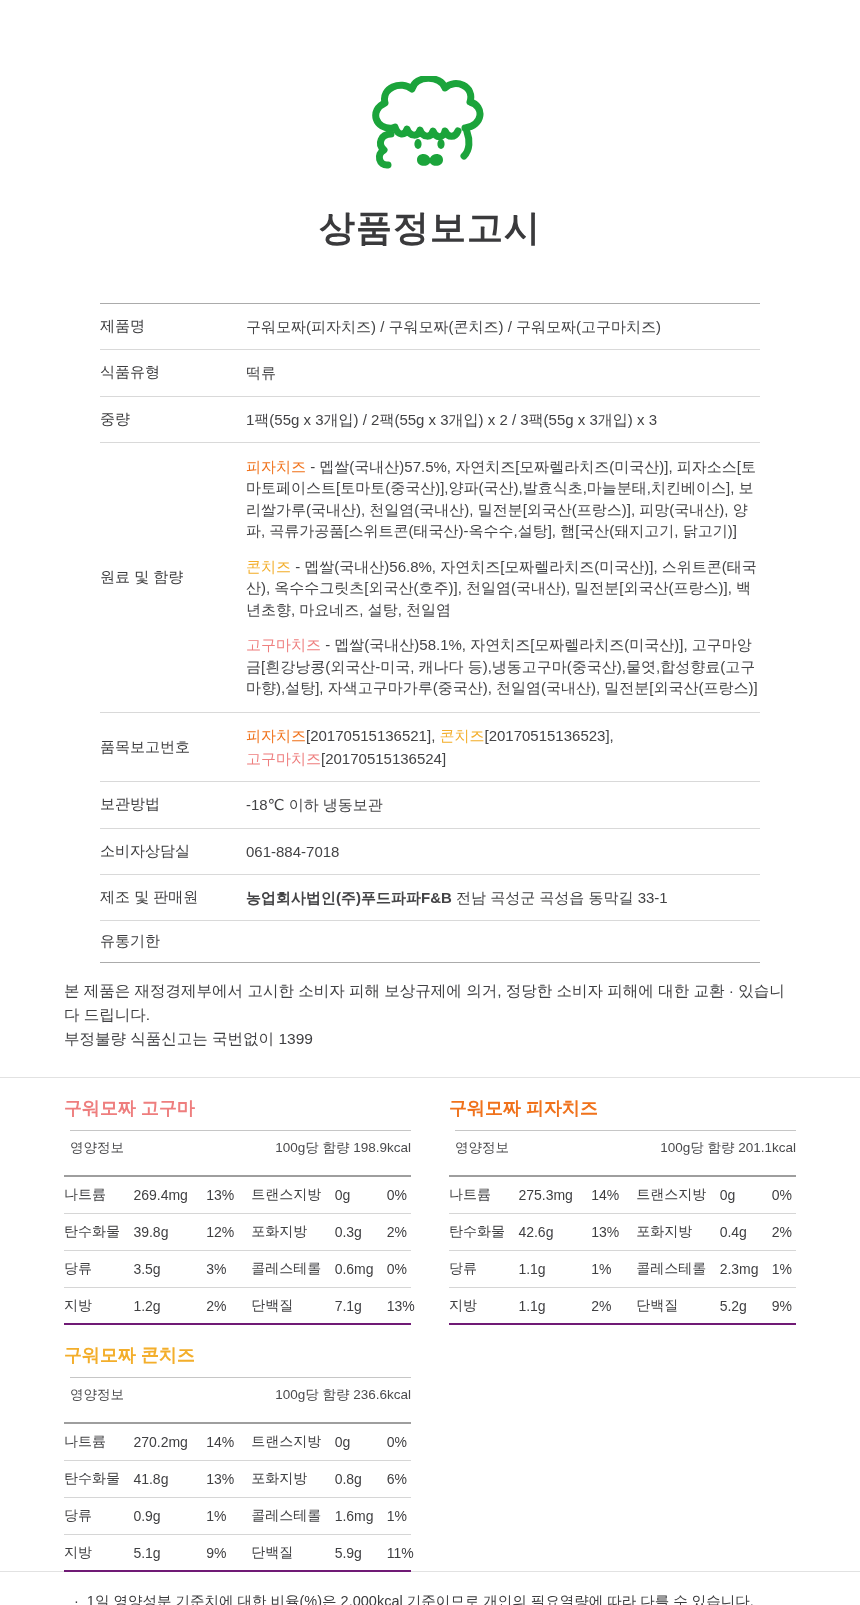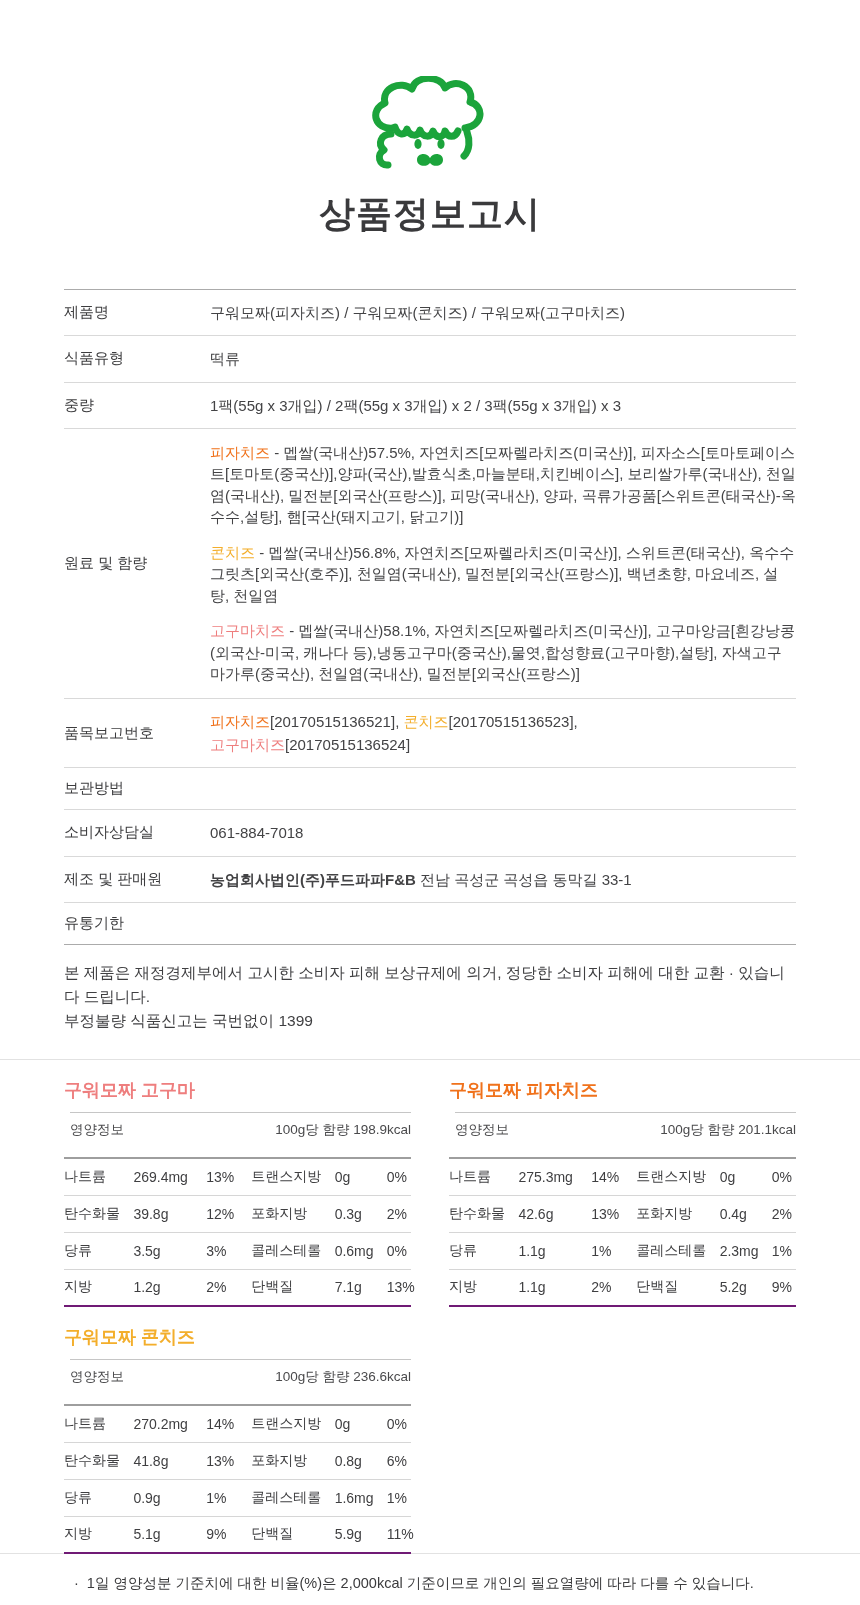--- a/index.html
+++ b/index.html
@@ -8,29 +8,29 @@
     width: 860px;
     font-family: "Liberation Sans", "DejaVu Sans", sans-serif;
     color:#3f3f41;
   }
   .page { width:860px; min-height:1605px; background:#fff; overflow:hidden; }
 
   
   .hdr { text-align:center; padding-top:76px; }
   .hdr svg { display:block; margin:0 auto; }
   .page-title {
-    margin-top:2px;
+    margin-top:16px;
     font-size:36px;
     font-weight:bold;
     color:#3a3a3c;
     letter-spacing:1px;
   }
 
   
-  .info-wrap { padding:0 64px; margin-top:50px; }
+  .info-wrap { padding:0 100px; margin-top:50px; }
   .info-table { border-top:1px solid #ababab; border-bottom:1px solid #ababab; }
   .irow { display:flex; align-items:center; border-top:1px solid #d9d9d9; padding:11px 0; font-size:15px; }
   .irow:first-child { border-top:none; }
   .ilabel { width:146px; flex:0 0 146px; color:#3c3c3e; }
   .ivalue { flex:1; line-height:1.55; color:#434345; }
   .ivalue .bold { font-weight:bold; }
   .ivalue.paras { padding:2px 0; }
   .ipara { line-height:21.5px; margin-top:14px; }
   .ipara:first-child { margin-top:0; }
   .lead { font-weight:normal; }
@@ -108,20 +108,21 @@
             <p class="ipara"><span class="lead" style="color: rgb(243, 174, 43);">콘치즈</span> - 멥쌀(국내산)56.8%, 자연치즈[모짜렐라치즈(미국산)], 스위트콘(태국산), 옥수수그릿츠[외국산(호주)], 천일염(국내산), 밀전분[외국산(프랑스)], 백년초향, 마요네즈, 설탕, 천일염</p>
             <p class="ipara"><span class="lead" style="color: rgb(238, 126, 126);">고구마치즈</span> - 멥쌀(국내산)58.1%, 자연치즈[모짜렐라치즈(미국산)], 고구마앙금[흰강낭콩(외국산-미국, 캐나다 등),냉동고구마(중국산),물엿,합성향료(고구마향),설탕], 자색고구마가루(중국산), 천일염(국내산), 밀전분[외국산(프랑스)]</p>
           </div>
         </div>
         <div class="irow">
           <div class="ilabel">품목보고번호</div>
           <div class="ivalue"><span style="color: rgb(240, 114, 28);">피자치즈</span><span>[20170515136521], </span><span style="color: rgb(243, 174, 43);">콘치즈</span><span>[20170515136523],</span><br><span style="color: rgb(238, 126, 126);">고구마치즈</span><span>[20170515136524]</span></div>
         </div>
         <div class="irow">
           <div class="ilabel">보관방법</div>
+          <div class="ivalue"><span>-18℃ 이하 냉동보관</span></div>
         </div>
         <div class="irow">
           <div class="ilabel">소비자상담실</div>
           <div class="ivalue"><span>061-884-7018</span></div>
         </div>
         <div class="irow">
           <div class="ilabel">제조 및 판매원</div>
           <div class="ivalue"><span class="bold">농업회사법인(주)푸드파파F&amp;B</span><span> 전남 곡성군 곡성읍 동막길 33-1</span></div>
         </div>
         <div class="irow">

